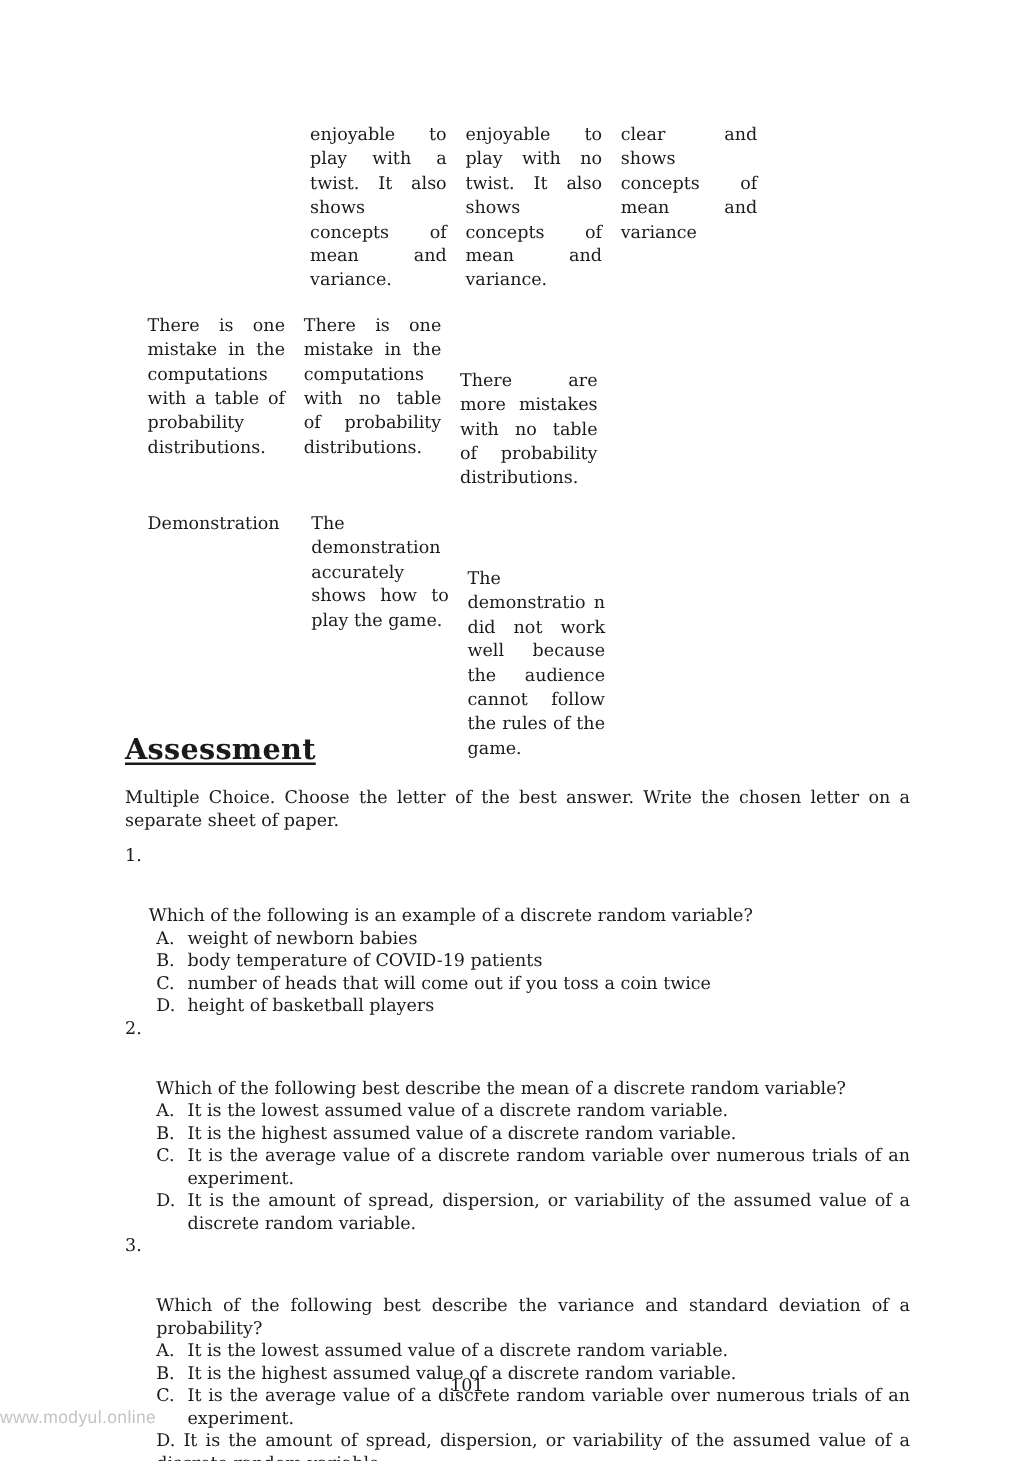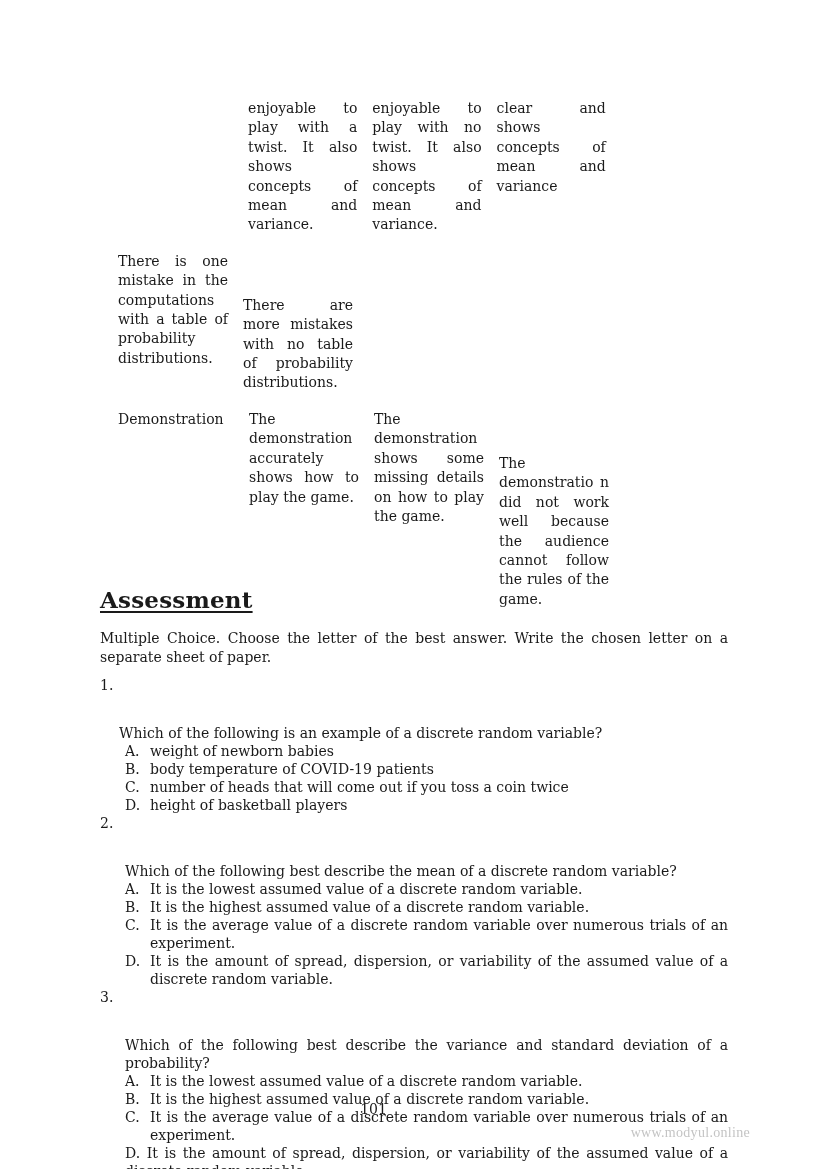--- a/index.html
+++ b/index.html
@@ -41,22 +41,22 @@
   .opt { display: flex; }
   .opt-letter { width: 25px; flex: none; }
   .opt-text { flex: 1; text-align: justify; text-align-last: left; }
   .opt-inline { margin-left: 0; text-align: justify; text-align-last: left; }
 
   .page-number {
     position: absolute; left: 0; width: 747px; top: 1101px; text-align: center;
     font-size: 14px;
   }
   .watermark {
-    position: absolute; left: 0; width: 750px; top: 1125px; text-align: right;
-    font-family: Liberation Serif, serif; font-size: 14px; color: #c4c4c4; letter-spacing: 0.3px;
+    position: absolute; left: 0; width: 750px; top: 1125px; text-align: left;
+    font-family: Liberation Sans, sans-serif; font-size: 14px; color: #c4c4c4; letter-spacing: 0.3px;
   }
 </style>
 </head>
 <body>
 
 <div class="page">
 
   <div class="rubric">
     <div class="rubric-row">
       <div class="crit"></div>
@@ -71,30 +71,30 @@
         </div>
       <div class="cell">
           <span class="cell-text"></span>
         </div>
     </div>
     <div class="rubric-row">
       <div class="cell">
           <span class="cell-text">There is one mistake in the computations with a table of probability distributions.</span>
         </div>
       <div class="cell">
+          <span class="cell-text">There is one mistake in the computations with no table of probability distributions.</span>
+        </div>
+      <div class="cell">
           <span class="cell-text">There are more mistakes with no table of probability distributions.</span>
         </div>
     </div>
     <div class="rubric-row">
       <div class="crit">Demonstration</div>
       <div class="cell">
           <span class="cell-text">The demonstration accurately shows how to play the game.</span>
-        </div>
-      <div class="cell">
-          <span class="cell-text">The demonstration shows some missing details on how to play the game.</span>
         </div>
       <div class="cell">
           <span class="cell-text">The demonstratio n did not work well because the audience cannot follow the rules of the game.</span>
         </div>
     </div>
   </div>
 
   <div class="heading">Assessment</div>
 
   <div class="instructions">Multiple Choice. Choose the letter of the best answer. Write the chosen letter on a separate sheet of paper.</div>

